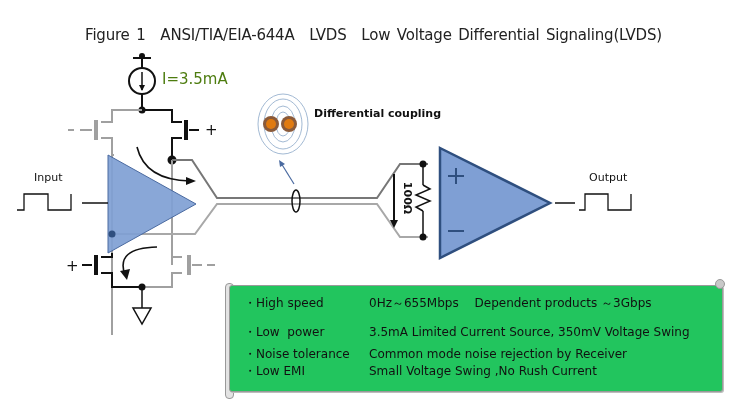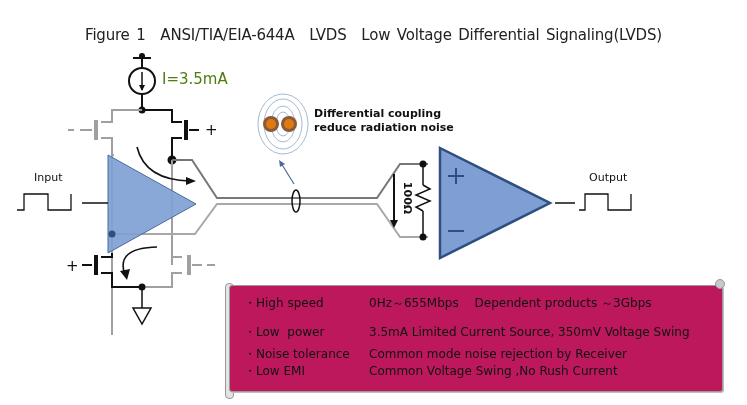--- a/index.html
+++ b/index.html
@@ -6,21 +6,21 @@
   body { width: 747px; height: 405px; position: relative; overflow: hidden;
          font-family: "DejaVu Sans", sans-serif; }
   .title { position: absolute; left: 0; width: 747px; top: 26px; text-align: center;
            font-size: 15px; color: #222; letter-spacing: -0.2px; word-spacing: 2px; }
   svg.diagram { position: absolute; left: 0; top: 0; }
   .lbl { position: absolute; font-size: 11px; color: #111; }
   .ilabel { position: absolute; font-size: 15px; color: #4d7c0f; }
   .coupling { position: absolute; left: 314px; top: 107px; font-size: 11px; font-weight: bold;
               color: #111; line-height: 14px; }
   .panel { position: absolute; left: 229px; top: 285px; width: 492px; height: 105px;
-           background: #be185d; border: 1px solid #9a9a9a; border-radius: 3px;
+           background: #22c55e; border: 1px solid #9a9a9a; border-radius: 3px;
            box-shadow: 1px 1px 0 #bdbdbd; }
   .panel .row { position: absolute; left: 14px; font-size: 12px; color: #111; white-space: pre; }
   .panel .feat { display: inline-block; width: 125px; }
   .panel .desc { display: inline-block; }
   .scroll-l { position: absolute; left: 225px; top: 283px; width: 7px; height: 114px;
               border: 1px solid #999; border-radius: 4px; background: #e3e3e3; }
   .scroll-r { position: absolute; left: 715px; top: 279px; width: 8px; height: 8px;
               border: 1px solid #999; border-radius: 50%; background: #c8c8c8; }
 </style>
 </head>
@@ -131,23 +131,22 @@
 </svg>
 
 <div class="ilabel" style="left:162px; top:70px;">I=3.5mA</div>
 <div class="lbl" style="left:34px; top:171px;">Input</div>
 <div class="lbl" style="left:589px; top:171px;">Output</div>
 <div class="lbl" style="left:205px; top:121px; font-size:15px;">+</div>
 <div class="lbl" style="left:66px; top:257px; font-size:15px;">+</div>
 
 <div class="coupling">
   <div>Differential coupling</div>
-  <div>reduce radiation noise</div>
 </div>
 
 <div class="scroll-l"></div>
 <div class="panel">
   <div class="row" style="top:9px;"><span class="feat"><span>・</span><span>High speed</span></span><span class="desc">0Hz～655Mbps　 Dependent products ～3Gbps</span></div>
   <div class="row" style="top:38px;"><span class="feat"><span>・</span><span>Low  power</span></span><span class="desc">3.5mA Limited Current Source, 350mV Voltage Swing</span></div>
   <div class="row" style="top:60px;"><span class="feat"><span>・</span><span>Noise tolerance</span></span><span class="desc">Common mode noise rejection by Receiver</span></div>
-  <div class="row" style="top:77px;"><span class="feat"><span>・</span><span>Low EMI</span></span><span class="desc">Common Voltage Swing ,No Rush Current</span></div>
+  <div class="row" style="top:77px;"><span class="feat"><span>・</span><span>Low EMI</span></span><span class="desc">Small Voltage Swing ,No Rush Current</span></div>
 </div>
 <div class="scroll-r"></div>
 
 </body></html>

